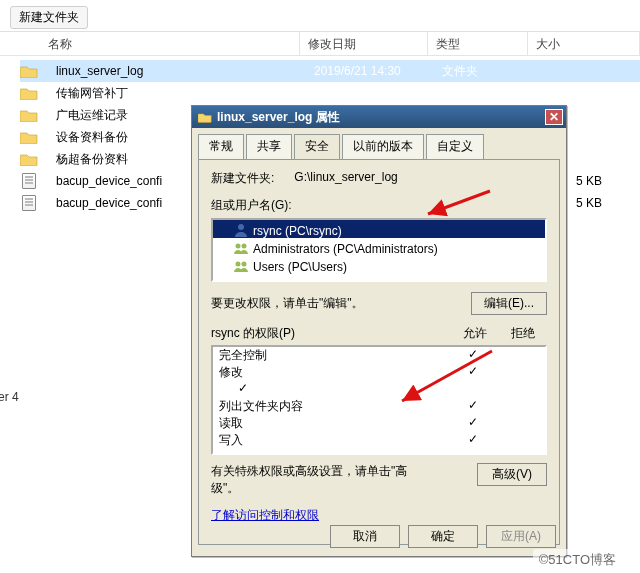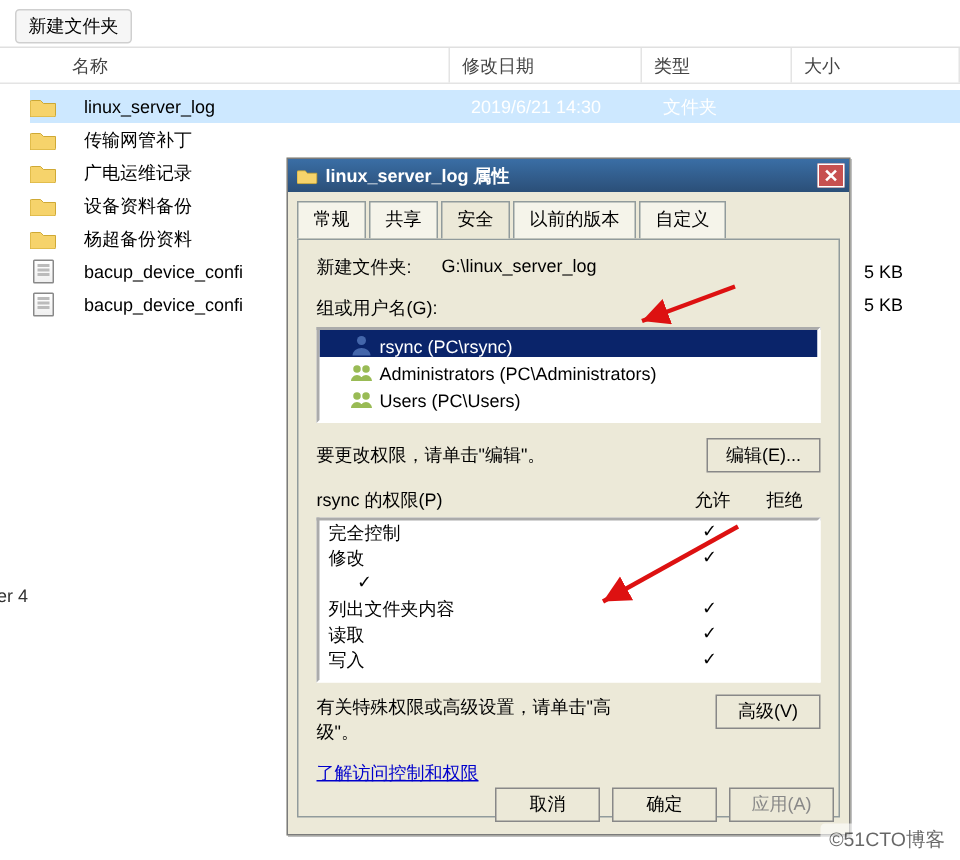--- a/index.html
+++ b/index.html
@@ -50,21 +50,21 @@
   .perm-head .ph-name { flex: 1; }
   .perm-head .ph-col { width: 48px; text-align: center; }
   .permlist { border: 2px inset #fff; background: #fff; height: 110px; overflow-y: scroll; width: 100%; margin-top: 3px; }
   .pl-row { display: flex; align-items: flex-start; height: 17px; padding-left: 6px; }
   .pl-row .pn { flex: 1; }
   .pl-row .tick { width: 48px; text-align: center; }
   .advanced { display: flex; align-items: flex-start; justify-content: space-between; margin-top: 8px; }
   .link { color: #0000cc; text-decoration: underline; cursor: pointer; margin-top: 10px; display: inline-block; }
   .dlg-buttons { position: absolute; right: 10px; bottom: 8px; display: flex; gap: 8px; }
   .arrow { position: absolute; pointer-events: none; }
-  .watermark { position: absolute; right: 4px; bottom: 2px; color: rgba(0,0,0,.6); font-size: 13px; background: rgba(255,255,255,.6); padding: 2px 6px; border-radius: 3px; }
+  .watermark { position: absolute; right: 18px; bottom: 2px; color: rgba(0,0,0,.6); font-size: 13px; background: rgba(255,255,255,.6); padding: 2px 6px; border-radius: 3px; }
 </style>
 </head>
 <body>
 
 <div class="explorer">
   <div class="toolbar">
     <span class="tb-btn">新建文件夹</span>
   </div>
   <div class="file-header">
     <div class="fh-col col-name">名称</div>

